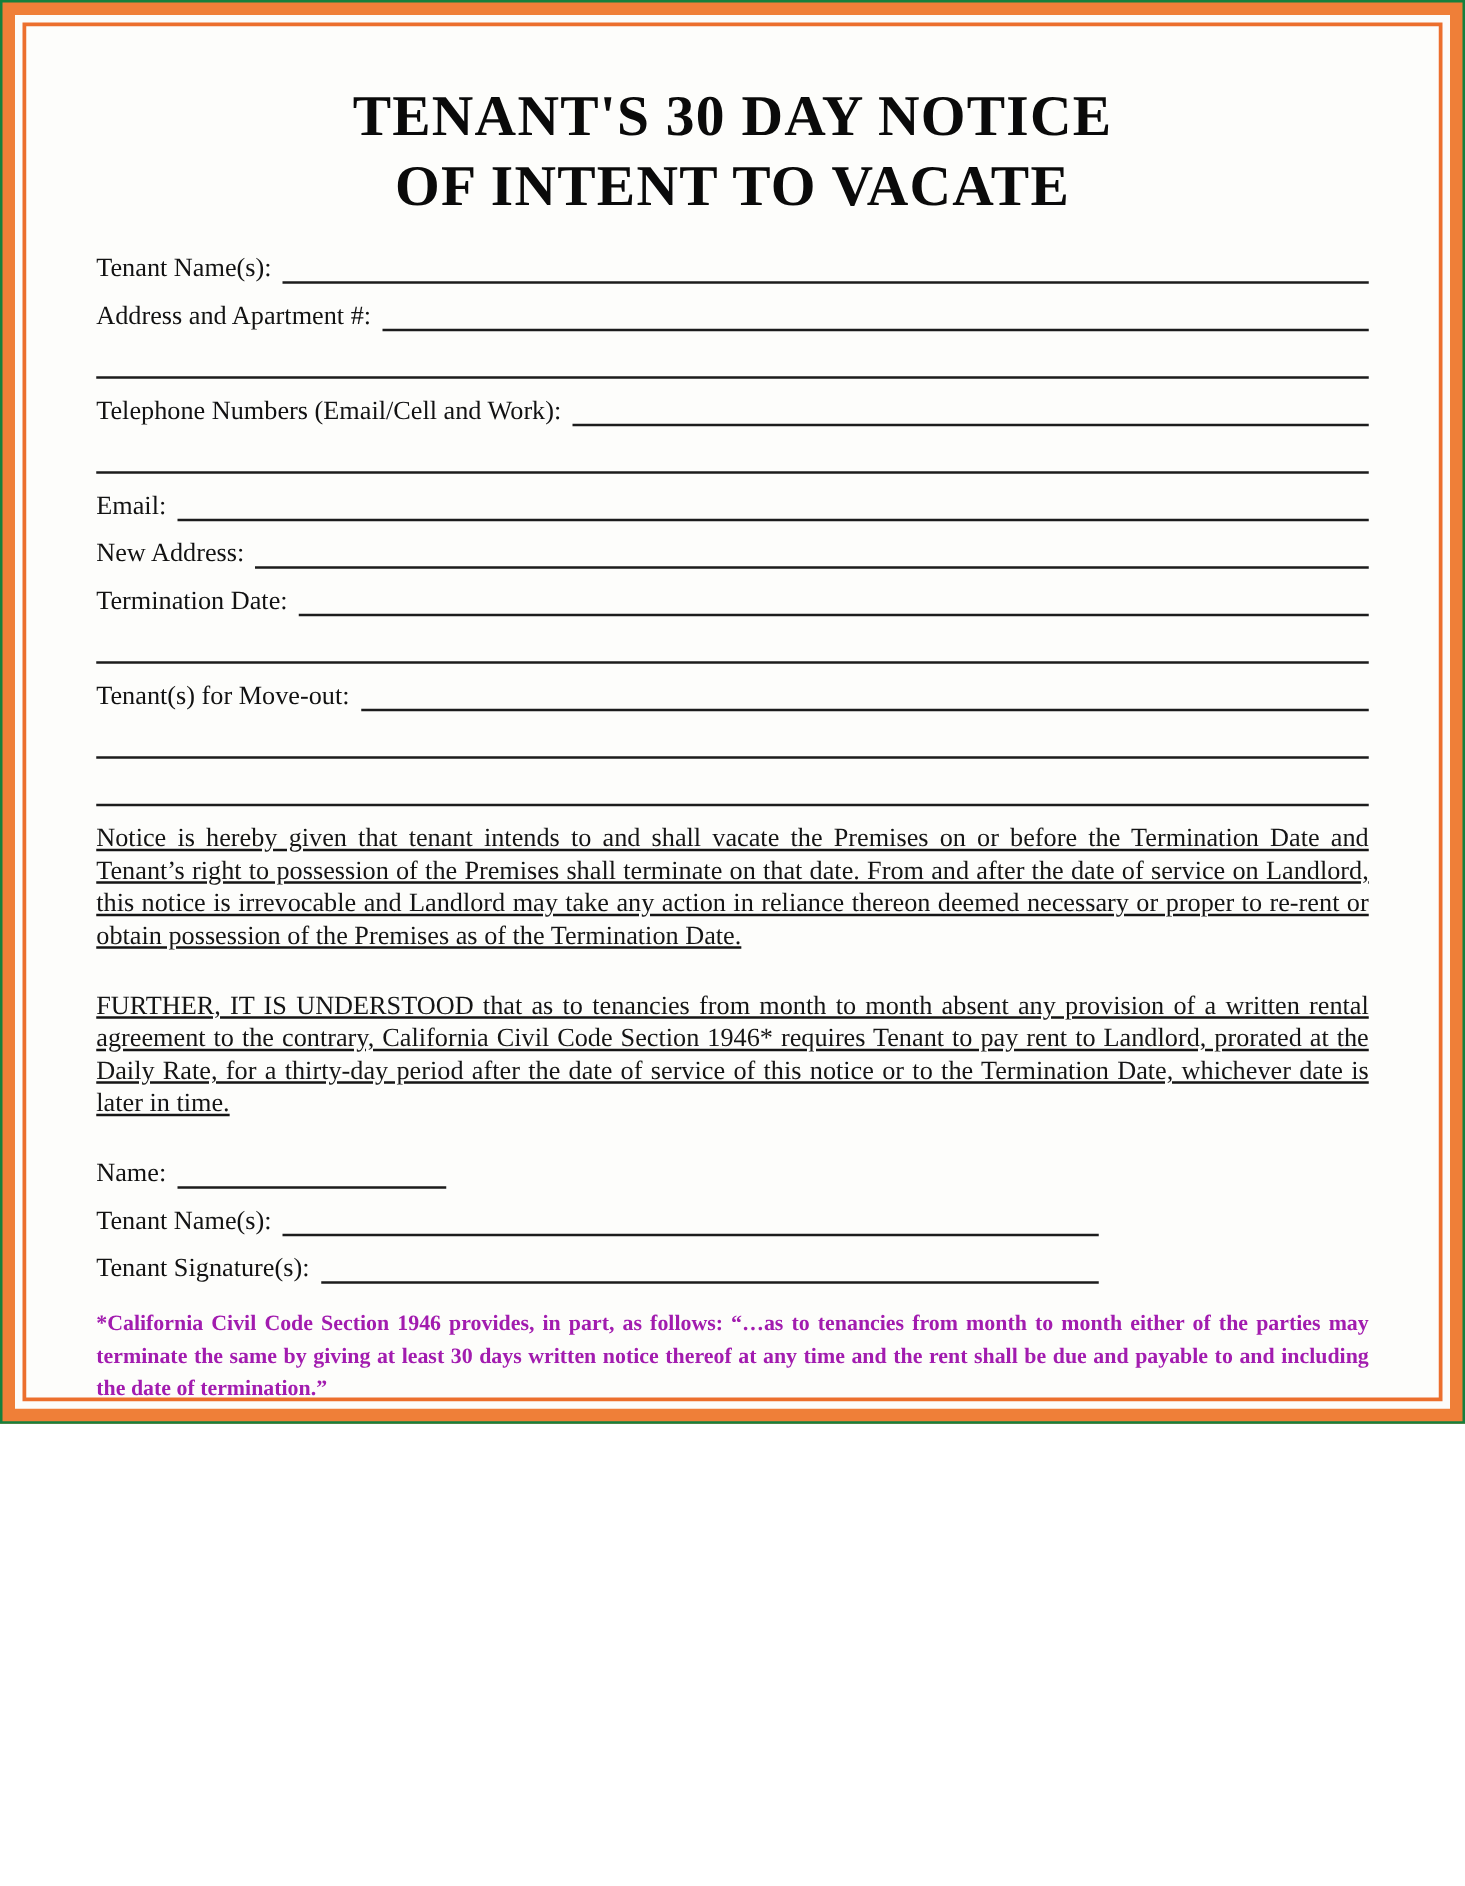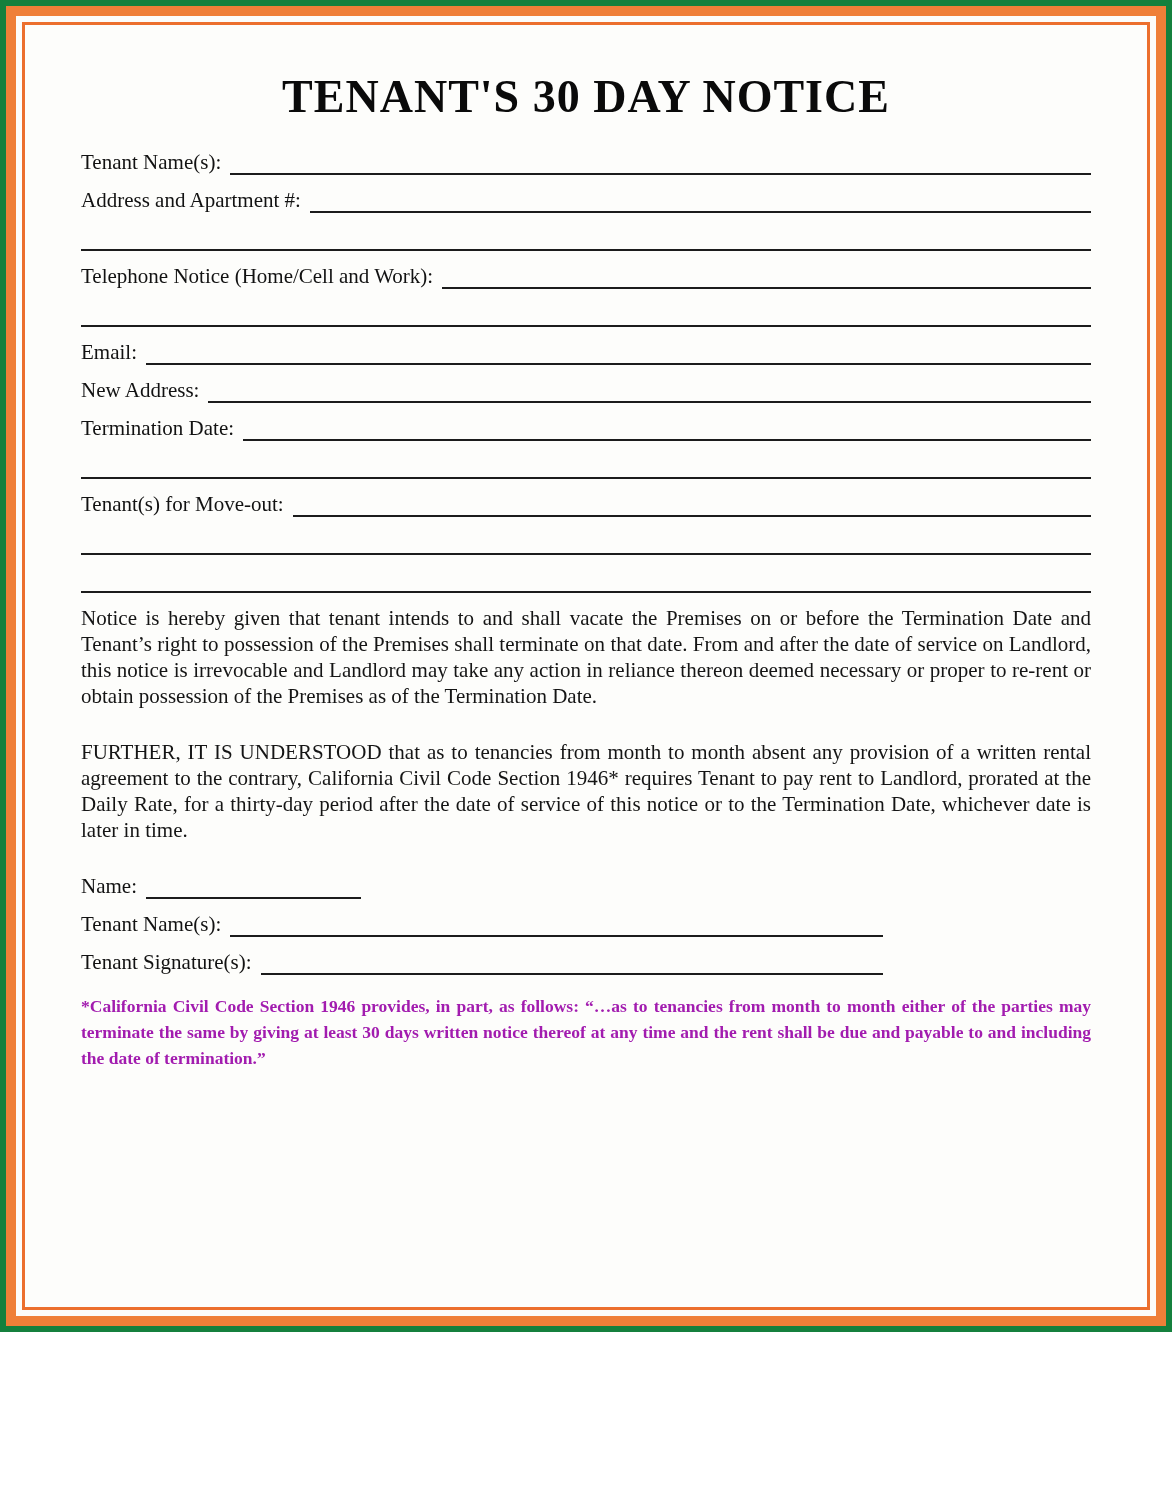--- a/index.html
+++ b/index.html
@@ -7,22 +7,22 @@
   body {
     width: 1172px;
     height: 1509px;
     font-family: "Liberation Serif", serif;
     color: #121212;
     overflow: hidden;
   }
   
   .frame {
     width: 1172px;
-    height: 1332px;
-    border: 6px solid #15803d;
+    height: 1139px;
+    border: 2px solid #15803d;
     background: #ef7f38;
     padding: 10px;
   }
   .gap {
     width: 100%;
     height: 100%;
     background: #fcfcfa;
     padding: 6px;
   }
   .inner {
@@ -61,57 +61,59 @@
     height: 100%;
   }
   .fill.fixed-date { flex: 0 0 215px; }
   .sig-row { width: 802px; }
   .para {
     font-size: 21px;
     line-height: 26px;
     text-align: justify;
     margin: 12px 0 30px 0;
     color: #151515;
+    text-decoration: underline;
   }
   .para.second { }
   .footnote {
     font-size: 17.5px;
     font-weight: bold;
     line-height: 26px;
     text-align: justify;
     margin-top: 18px;
     color: #a21caf;
   }
 </style>
 </head>
 <body>
 
 <div class="frame">
   <div class="gap">
     <div class="inner">
 
       <h1 class="title">
         <span>TENANT'S 30 DAY NOTICE</span>
+        <span>OF INTENT TO VACATE</span>
       </h1>
 
       <div class="row">
         <span class="lbl">Tenant Name(s):</span>
         <span class="fill"></span>
       </div>
 
       <div class="row">
         <span class="lbl">Address and Apartment #:</span>
         <span class="fill"></span>
       </div>
       <div class="row">
         <span class="fill"></span>
       </div>
 
       <div class="row">
-        <span class="lbl">Telephone Notice (Home/Cell and Work):</span>
+        <span class="lbl">Telephone Numbers (Email/Cell and Work):</span>
         <span class="fill"></span>
       </div>
       <div class="row">
         <span class="fill"></span>
       </div>
 
       <div class="row">
         <span class="lbl">Email:</span>
         <span class="fill"></span>
       </div>

